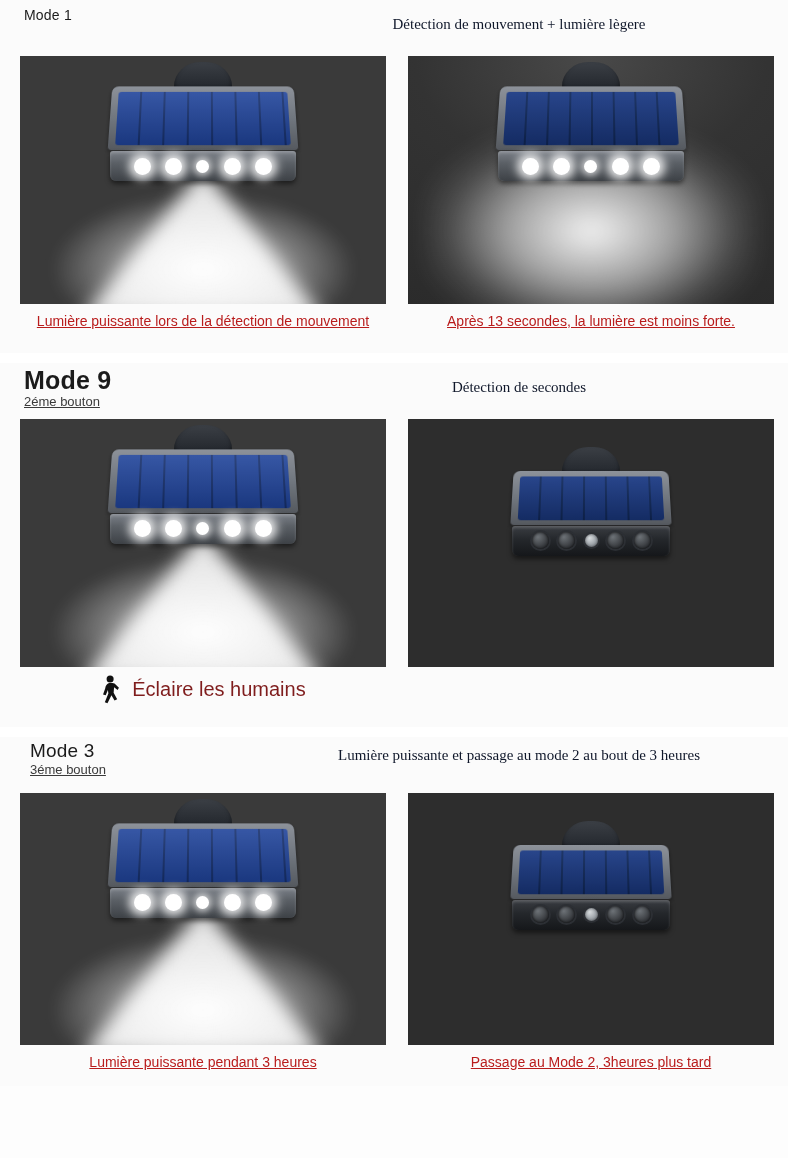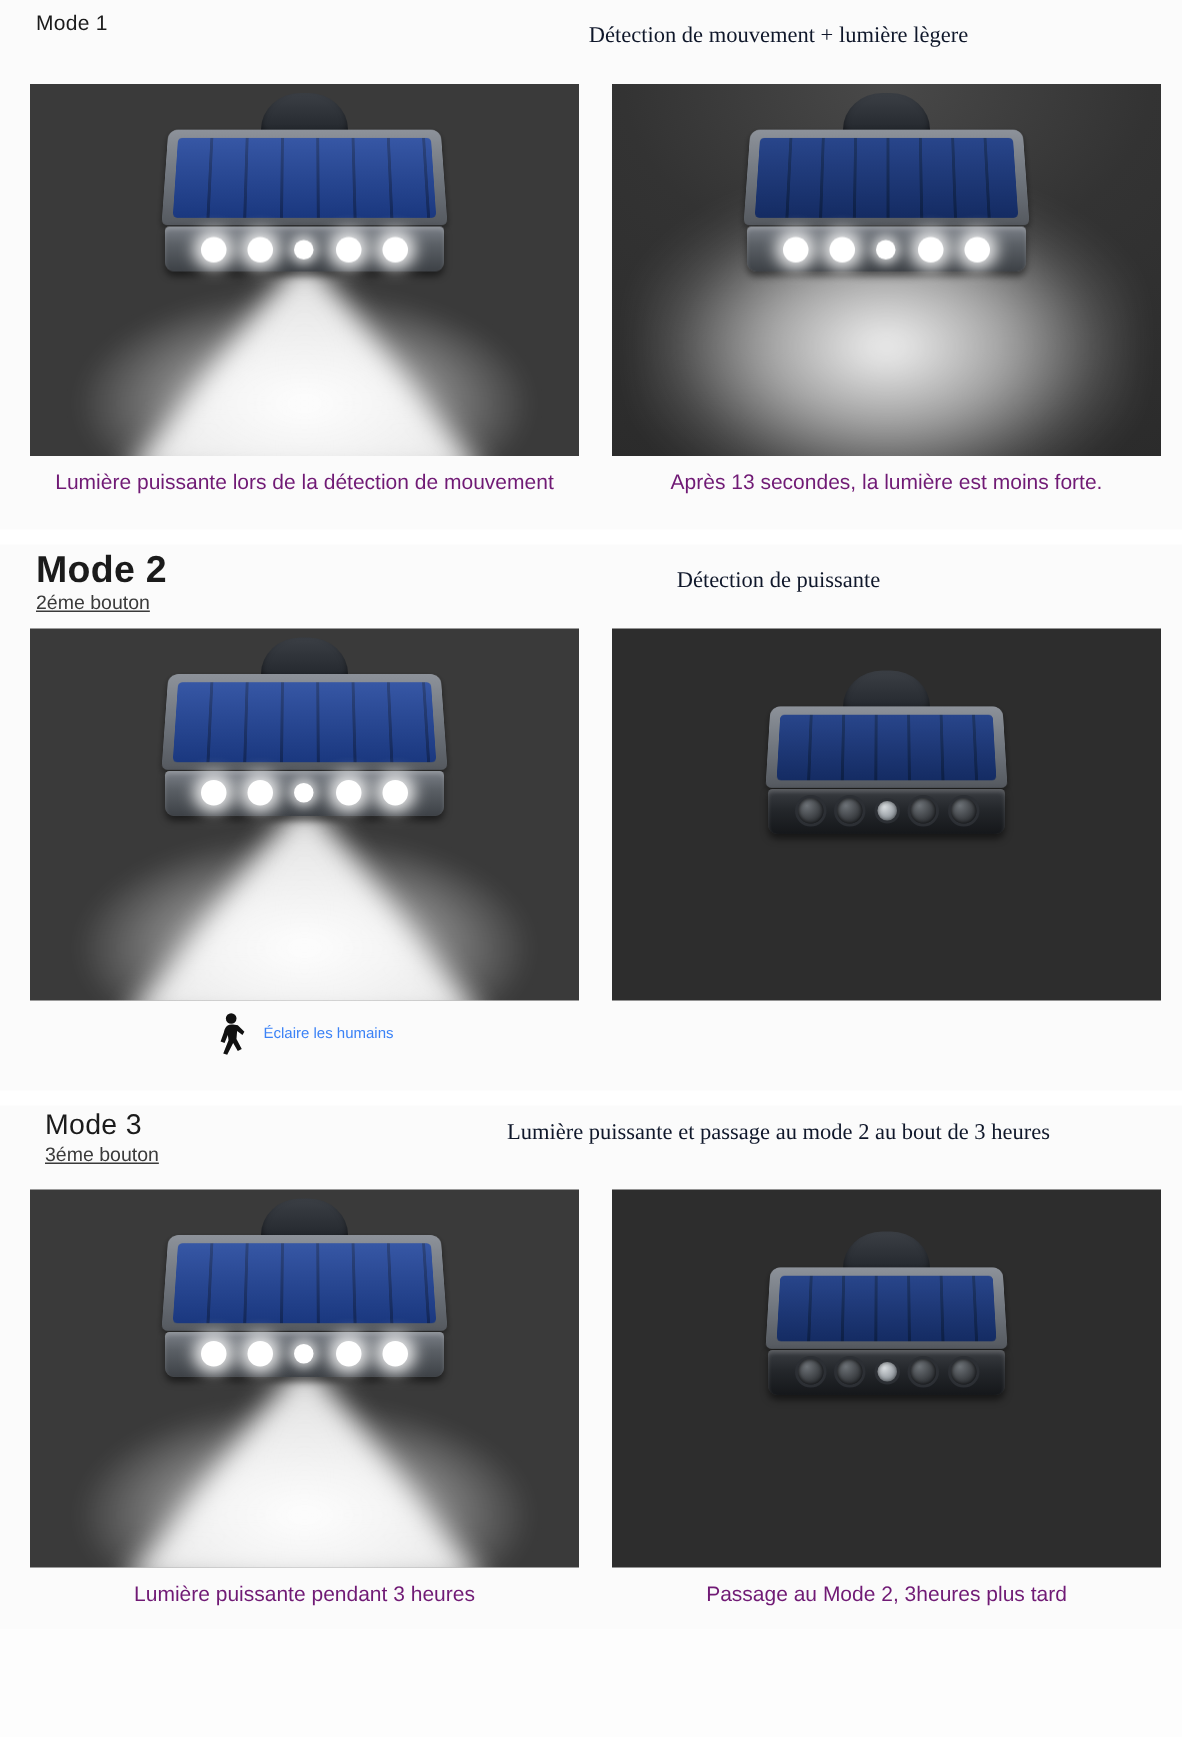--- a/index.html
+++ b/index.html
@@ -92,22 +92,23 @@
     height: 248px;
     overflow: hidden;
     background: #2b2b2b;
   }
   .photo.h250 { height: 252px; }
 
   .caption {
     text-align: center;
     font-size: 14px;
     line-height: 1.35;
-    color: #701a75;
+    color: #b91c1c;
     padding: 8px 4px 0 4px;
+    text-decoration: underline;
   }
   .caption.wide { font-size: 14px; }
 
   
   .scene-dark {
     background: radial-gradient(120% 120% at 50% 0%, #494949 0%, #333333 40%, #2a2a2a 100%);
   }
   .scene-beam {
     background: #3a3a3a;
   }
@@ -215,21 +216,21 @@
     background: radial-gradient(circle at 35% 30%, #d9dde0 0%, #9aa0a6 60%, #6e7479 100%);
     box-shadow: inset 0 0 3px rgba(0,0,0,.5), 0 0 0 2px #2c2f34;
   }
   .cap-row {
     display: flex;
     align-items: center;
     justify-content: center;
     gap: 10px;
     padding-top: 8px;
   }
-  .cap-row .txt { font-size: 10px; color: #3b82f6; text-align: right; }
+  .cap-row .txt { font-size: 20px; color: #7f1d1d; text-align: right; }
   .cap-inline-icon { width: 22px; height: 30px; flex: 0 0 auto; }
 </style>
 </head>
 <body>
 
 <div class="page">
 
   <div class="mode-block">
     <div class="block-head">
       <div class="mode-title m1">
@@ -281,24 +282,24 @@
       </div>
     </div>
     <div style="height:22px"></div>
   </div>
 
   <div class="divider"></div>
 
   <div class="mode-block">
     <div class="block-head">
       <div class="mode-title m2">
-        <span class="main">Mode 2</span>
+        <span class="main">Mode 9</span>
         <span class="sub">2éme bouton</span>
       </div>
-      <div class="block-desc">Détection de puissante</div>
+      <div class="block-desc">Détection de secondes</div>
     </div>
 
     <div class="img-row">
       <div class="cell">
         <div class="photo scene-beam">
           <div class="beam"></div>
           <div class="glow-floor"></div>
           <div class="lamp">
             <div class="mount"></div>
             <div class="panel-wrap">

